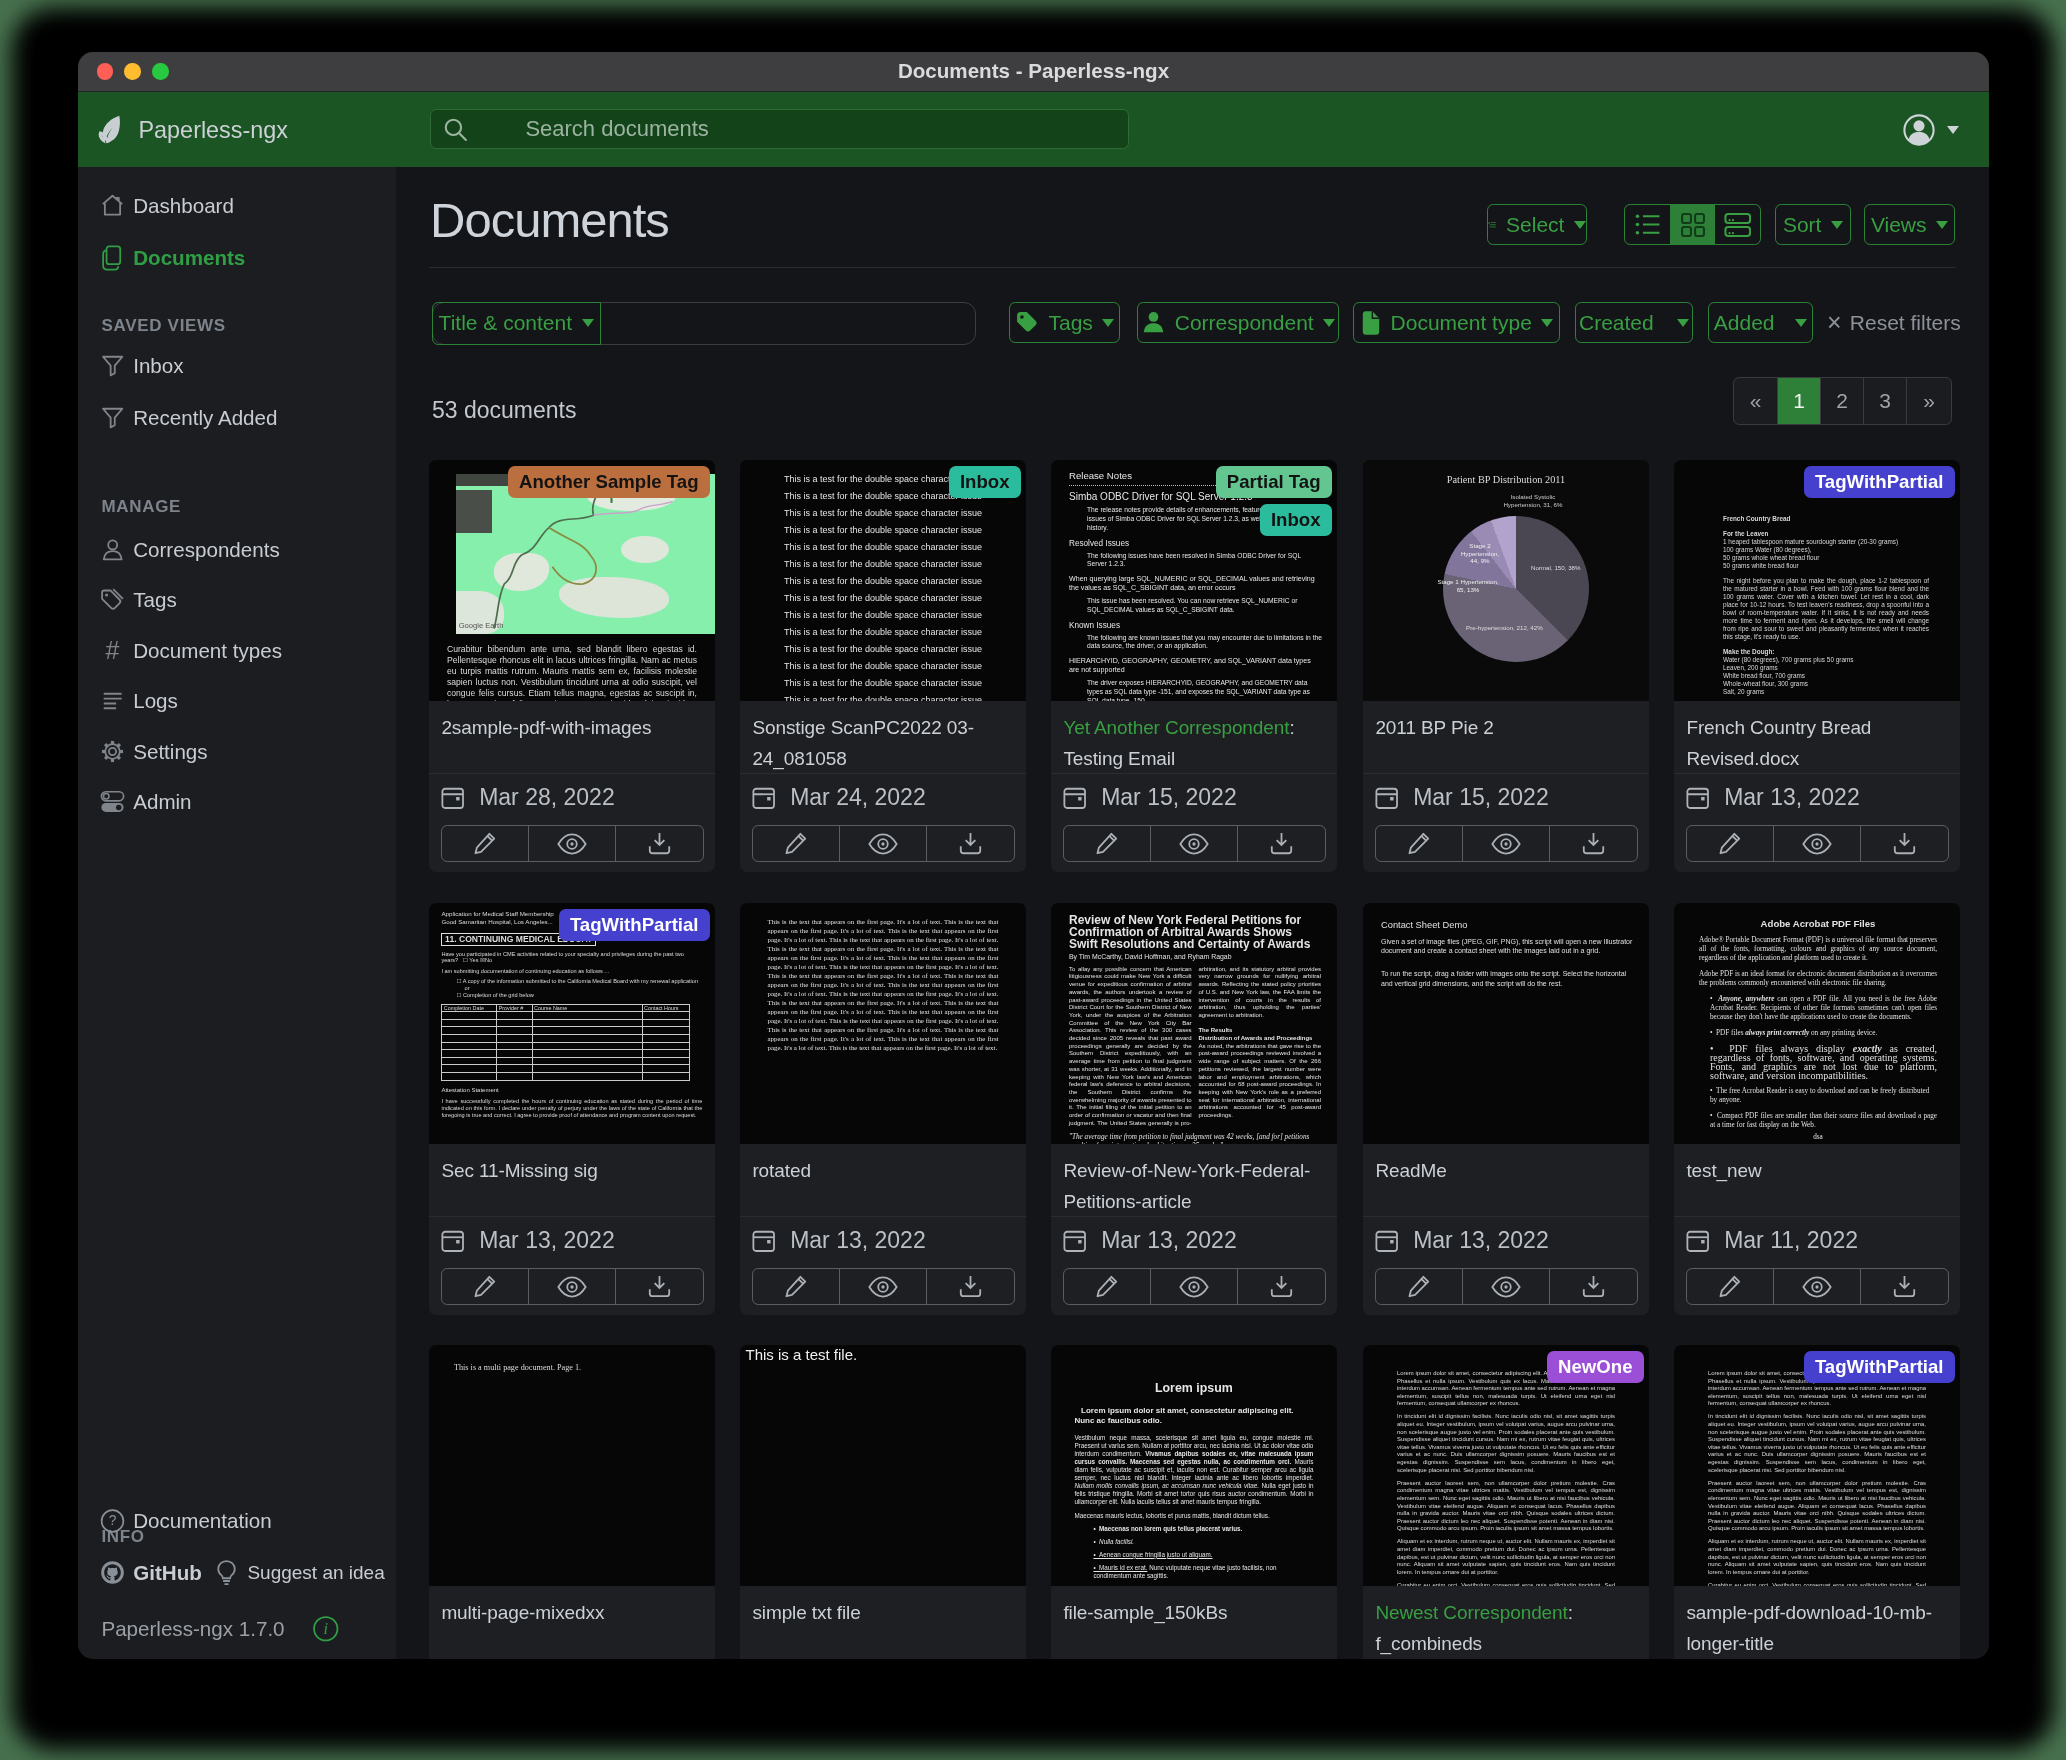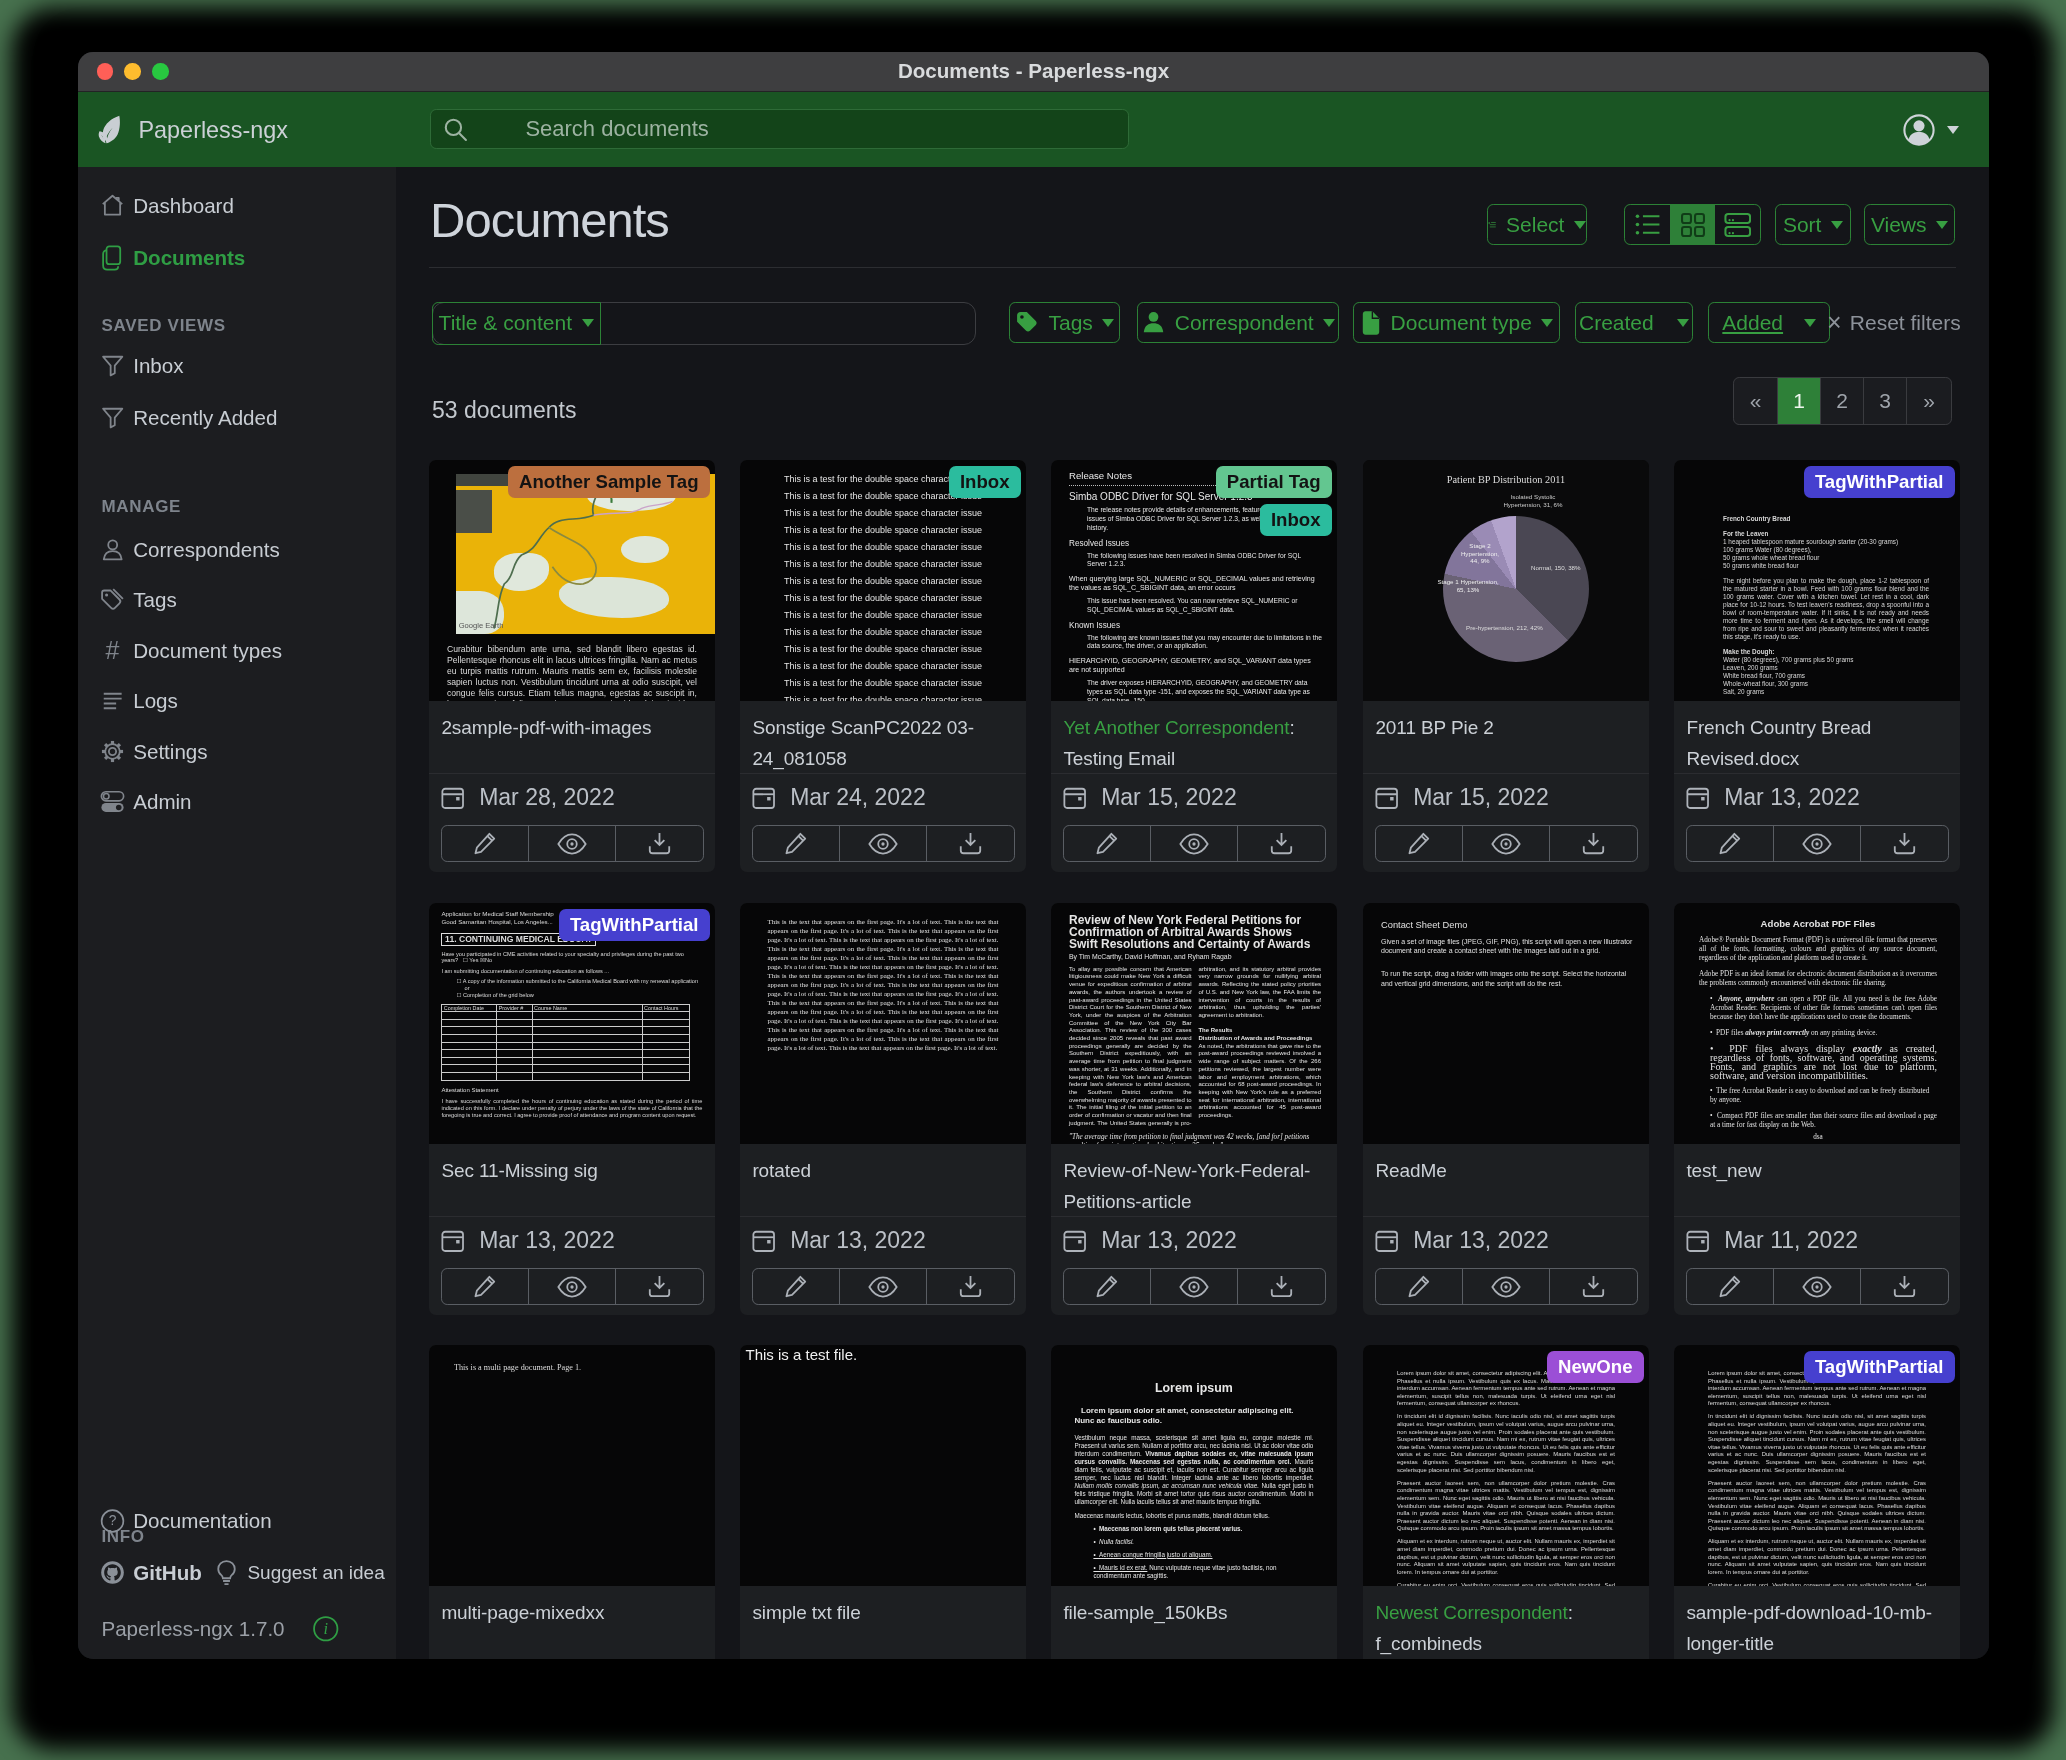--- a/index.html
+++ b/index.html
@@ -276,34 +276,34 @@
       </div>
       <div class="fbtn" style="left:957px;width:207px;">
         <svg width="22" height="26" viewBox="0 0 32 38">
           <path d="M4 6 C4 3.8 5.8 2 8 2 H18 L28 12 V32 C28 34.2 26.2 36 24 36 H8 C5.8 36 4 34.2 4 32 Z" fill="#389f42"></path>
           <path d="M18 2 L18 12 L28 12" fill="none" stroke="#141519" stroke-width="2"></path>
         </svg>
         <span style="margin-left:9px;">Document type</span>
         <span class="caret"></span>
       </div>
       <div class="fbtn" style="left:1179px;width:118px;">Created<span style="margin-left:13.7px;"></span><span class="caret"></span></div>
-      <div class="fbtn" style="left:1312px;width:122px;text-decoration:underline;">Added<span style="margin-left:11px;"></span><span class="caret"></span></div>
+      <div class="fbtn" style="left:1312px;width:105px;">Added<span style="margin-left:11px;"></span><span class="caret"></span></div>
       <div style="position:absolute;left:1431px;top:135px;height:41px;display:flex;align-items:center;color:#8d929a;font-size:21px;"><span style="font-size:25px;margin-right:8.2px;">×</span>Reset filters</div>
       <div id="doccount">53 documents</div>
       <div id="pager">
 <div class="pcell" style="width:44px;">«</div>
 <div class="pcell active">1</div>
 <div class="pcell">2</div>
 <div class="pcell">3</div>
 <div class="pcell" style="width:44px;">»</div>
 </div>
       <div id="grid">
         <div class="card" style="left:0px;top:0px;">
   <div class="thumb">
-            <div style="position:absolute;left:27px;top:13.7px;width:260px;height:160px;background:#eab308;">
+            <div style="position:absolute;left:27px;top:13.7px;width:260px;height:160px;background:#86efac;">
 <div style="position:absolute;left:0;top:0;width:60px;height:12.4px;background:#41453f;"></div>
 <div style="position:absolute;left:0;top:16.5px;width:36px;height:43px;background:#4a4e48;"></div>
 <div style="position:absolute;left:131px;top:4.1px;width:89px;height:33px;background:#e3ebe0;border-radius:40% 60% 50% 50%;"></div>
 <div style="position:absolute;left:38px;top:79px;width:55px;height:38px;background:#e0e8dc;border-radius:50% 40% 60% 50%;"></div>
 <div style="position:absolute;left:103px;top:103px;width:110px;height:41px;background:#dce5d8;border-radius:40% 55% 45% 60%;"></div>
               <div style="position:absolute;left:0px;top:117px;width:48px;height:43px;background:#dde6da;border-radius:0 50% 40% 0;"></div>
               <div style="position:absolute;left:165px;top:62px;width:48px;height:27.5px;background:#dfe7db;border-radius:50%;"></div>
 <svg width="234" height="160" style="position:absolute;left:0;top:0;" viewBox="0 0 340 233">
 <path d="M215 8 C205 30 195 45 200 60 C175 70 150 60 135 78 C120 90 118 110 95 118 C80 130 85 150 70 160 C60 180 62 200 55 225" fill="none" stroke="#4e6e4e" stroke-width="2.5"></path>
 <path d="M200 60 C230 55 255 60 270 50 C285 44 300 46 315 40" fill="none" stroke="#caa3ca" stroke-width="2"></path>

